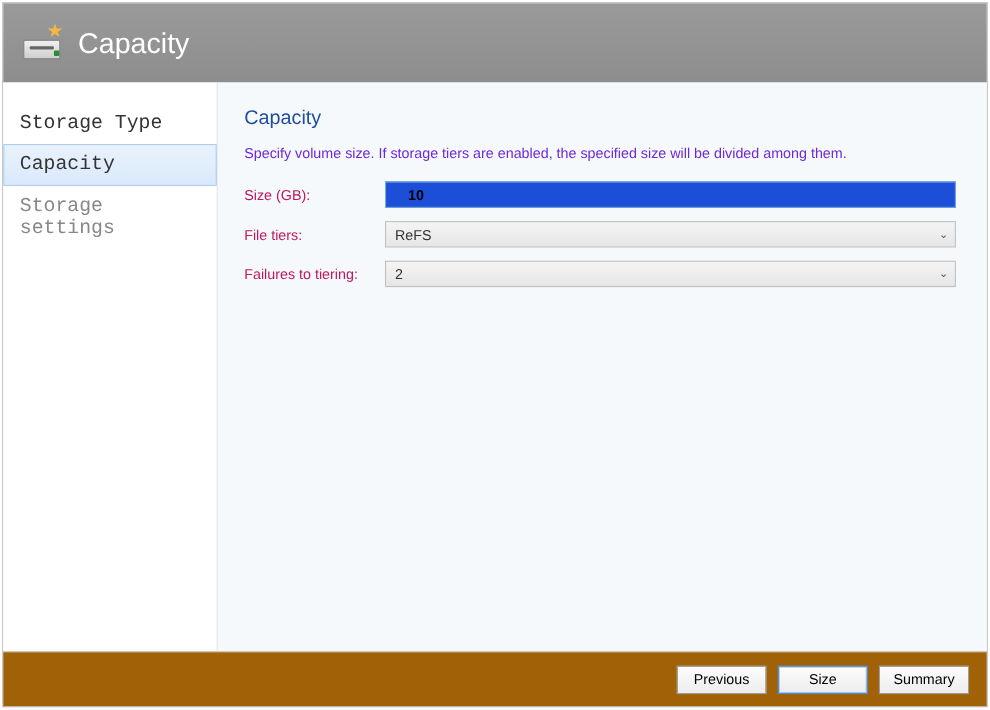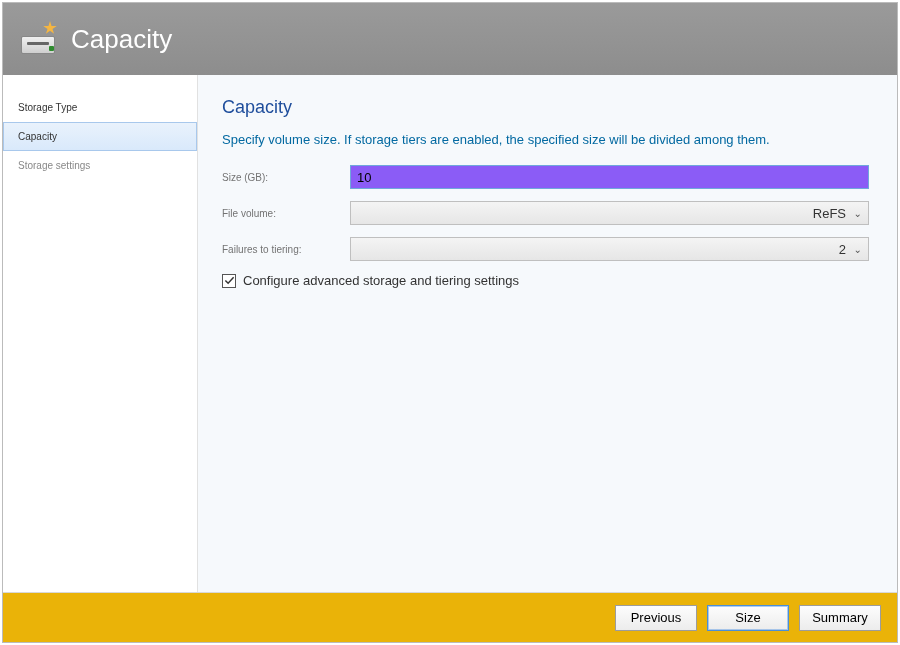--- a/index.html
+++ b/index.html
@@ -80,24 +80,25 @@
   }
   .sidebar {
     width: 195px;
     background: #fff;
     border-right: 1px solid #e1e1e1;
     padding-top: 18px;
     flex: 0 0 auto;
   }
   .side-item {
     padding: 8px 14px;
-    font-size: 10px;
+    font-size: 18px;
     color: #888;
     cursor: pointer;
     border: 1px solid transparent;
+    font-family: Liberation Mono, monospace;
   }
   .side-item.completed { color: #333; }
   .side-item.active {
     color: #333;
     background: linear-gradient(#e9f2fc, #d9e9fb);
     border: 1px solid #a8c8ec;
   }
   .main {
     flex: 1 1 auto;
     background: #f6f9fc;
@@ -105,55 +106,55 @@
     overflow: auto;
   }
   .page-title {
     font-size: 18px;
     color: #1f4e9c;
     font-weight: 400;
     margin-bottom: 14px;
   }
   .page-desc {
     font-size: 13px;
-    color: #0369a1;
+    color: #6d28d9;
     margin-bottom: 18px;
   }
   .form-row {
     display: flex;
     align-items: center;
     margin-bottom: 12px;
   }
   .form-label {
     width: 128px;
-    font-size: 10px;
-    color: #737373;
+    font-size: 13px;
+    color: #be185d;
   }
   .text-input {
     flex: 1;
     height: 24px;
     border: 1px solid #6fa8dc;
     outline: none;
-    padding: 2px 6px;
+    padding: 2px 20px;
     font-size: 13px;
     font-family: inherit;
-    background: #8b5cf6;
+    background: #1d4ed8;
+    font-weight: bold;
   }
   .select {
     flex: 1;
     height: 24px;
     position: relative;
     border: 1px solid #bfbfbf;
     background: linear-gradient(#f4f4f4, #e6e6e6);
     display: flex;
     align-items: center;
     padding: 0 22px 0 8px;
     font-size: 13px;
     cursor: pointer;
-    justify-content: flex-end;
   }
   .select .chev {
     position: absolute;
     right: 6px;
     top: 50%;
     transform: translateY(-50%);
     font-size: 10px;
     color: #555;
   }
   .check-row {
@@ -172,21 +173,21 @@
     justify-content: center;
     cursor: pointer;
   }
   .checkbox svg { width: 11px; height: 11px; }
   .check-label { font-size: 13px; cursor: pointer; }
   
   .footer {
     flex: 0 0 auto;
     height: 50px;
     border-top: 1px solid #d8d8d8;
-    background: #eab308;
+    background: #a16207;
     display: flex;
     align-items: center;
     justify-content: flex-end;
     padding: 0 16px;
     gap: 10px;
   }
   .btn {
     min-width: 82px;
     height: 26px;
     border: 1px solid #9c9c9c;
@@ -233,43 +234,35 @@
     <div class="main">
       <div class="page-title">Capacity</div>
       <div class="page-desc">Specify volume size. If storage tiers are enabled, the specified size will be divided among them.</div>
 
       <div class="form-row">
         <div class="form-label">Size (GB):</div>
         <input class="text-input" type="text" value="10" style="">
       </div>
 
       <div class="form-row">
-        <div class="form-label">File volume:</div>
+        <div class="form-label">File tiers:</div>
         <div class="select">
           <span>ReFS</span>
           <span class="chev">⌄</span>
         </div>
       </div>
 
       <div class="form-row">
         <div class="form-label">Failures to tiering:</div>
         <div class="select">
           <span>2</span>
           <span class="chev">⌄</span>
         </div>
       </div>
 
-      <div class="check-row">
-        <span class="checkbox">
-          <svg viewBox="0 0 12 12">
-            <path d="M1.5 6 L4.5 9 L10.5 2.5" stroke="#333" stroke-width="1.6" fill="none"></path>
-          </svg>
-        </span>
-        <span class="check-label">Configure advanced storage and tiering settings</span>
-      </div>
     </div>
 
   </div>
 
   <div class="footer">
     <button class="btn">Previous</button>
     <button class="btn default">Size</button>
     <button class="btn">Summary</button>
   </div>
 

